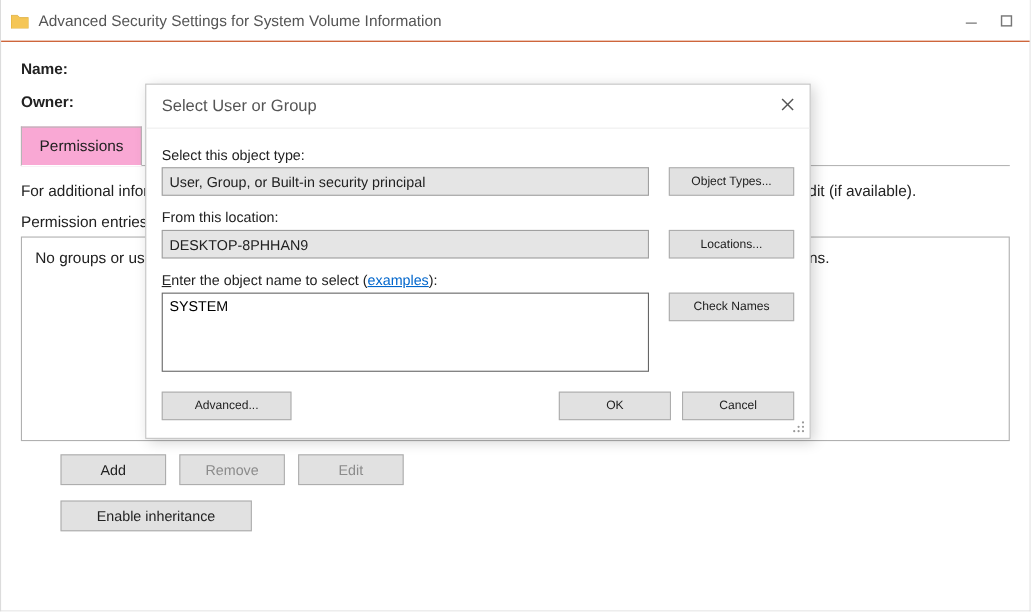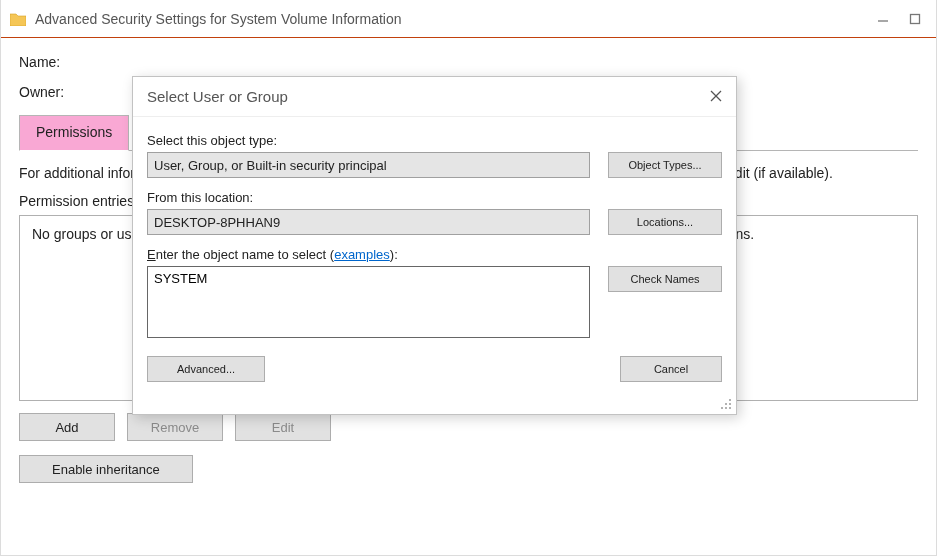--- a/index.html
+++ b/index.html
@@ -47,20 +47,21 @@
     color: #777;
   }
   .content {
     padding: 16px 18px 12px 18px;
   }
   .row {
     display: flex;
     align-items: flex-start;
     margin-bottom: 14px;
     font-size: 14px;
+    font-weight: bold;
   }
   .labelcol {
     width: 110px;
     color: #222;
   }
   .tabs {
     margin-top: 4px;
     border-bottom: 1px solid #b5b5b5;
     display: flex;
   }
@@ -92,20 +93,21 @@
     height: 186px;
     padding: 10px 12px;
     font-size: 14px;
     color: #222;
     background: #fff;
   }
   .btnrow {
     margin-top: 12px;
     display: flex;
     gap: 12px;
+    margin-left: 36px;
   }
   .btn {
     min-width: 96px;
     height: 28px;
     background: #e1e1e1;
     border: 1px solid #adadad;
     font-size: 13px;
     color: #222;
     display: flex; align-items: center; justify-content: center;
     cursor: default;
@@ -128,21 +130,21 @@
     padding: 0 14px;
     color: #555;
     font-size: 15px;
     border-bottom: 1px solid #eee;
   }
   .dlg-titlebar .x {
     color: #555;
     font-size: 15px;
   }
   .dlg-body {
-    padding: 10px 14px 32px 14px;
+    padding: 10px 14px 16px 14px;
   }
   .dlg-label {
     font-size: 13px;
     margin: 6px 0 4px 0;
   }
   .dlg-row {
     display: flex;
     gap: 18px;
     align-items: flex-start;
   }
@@ -279,20 +281,21 @@
         <span><span class="under">E</span><span>nter the object name to select (</span></span><a class="link">examples</a><span>):</span>
       </div>
       <div class="dlg-row">
         <textarea class="dlg-textarea" style="">SYSTEM</textarea>
         <div class="dlg-btn" style="align-self:flex-start;">Check Names</div>
       </div>
 
       <div class="dlg-footer">
         <div class="dlg-btn" style="width:118px;">Advanced...</div>
         <div class="right">
+          <div class="dlg-btn" style="width:102px;">OK</div>
           <div class="dlg-btn" style="width:102px;">Cancel</div>
         </div>
       </div>
     </div>
 
     <div class="resize-grip">
       <svg width="14" height="14">
         <circle cx="11" cy="3" r="1" fill="#999"></circle>
         <circle cx="7" cy="7" r="1" fill="#999"></circle>
           <circle cx="11" cy="7" r="1" fill="#999"></circle>

